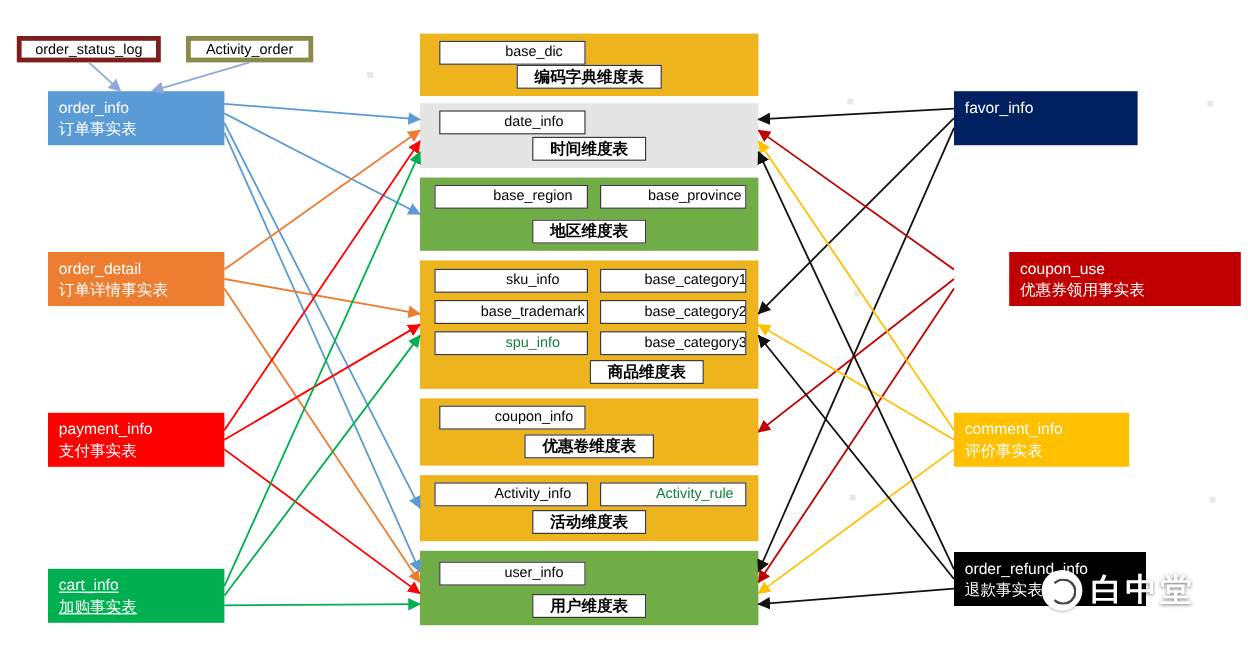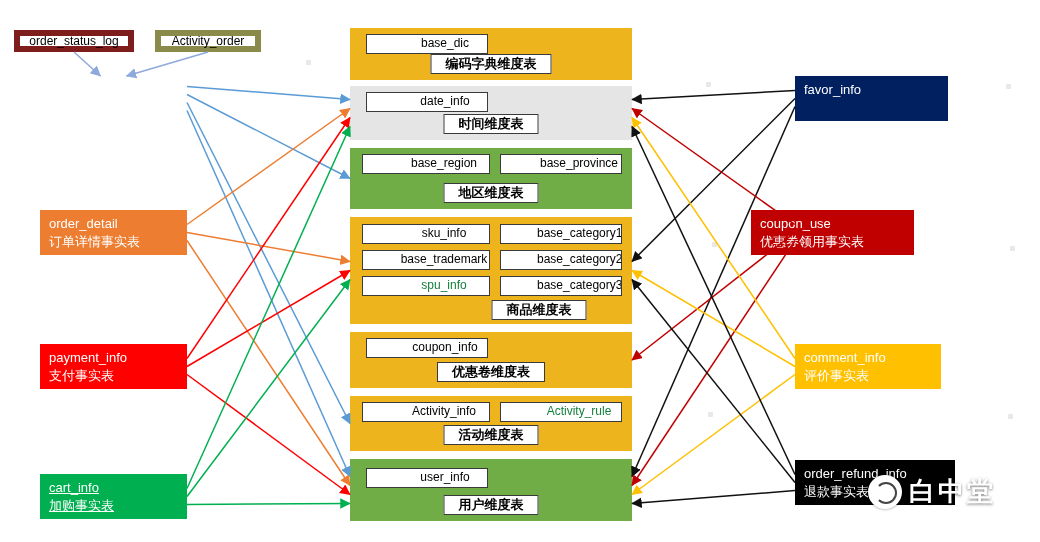--- a/index.html
+++ b/index.html
@@ -2,33 +2,33 @@
 <html><head>
 <meta charset="utf-8">
 <style>
   html,body{margin:0;padding:0;background:#ffffff;}
   .canvas{
     position:relative;width:1040px;height:542px;background:#ffffff;overflow:hidden;
     font-family:"Liberation Sans","DejaVu Sans",sans-serif;
   }
   .node{position:absolute;box-sizing:border-box;z-index:2;}
   
-  .ref-box{background:#fff;border:6px solid #7f1d1d;font-size:12px;color:#000;
+  .ref-box{background:#fff;border:4px solid #7f1d1d;font-size:12px;color:#000;
     display:flex;align-items:center;justify-content:center;white-space:nowrap;}
   #p-order-status-log{left:14px;top:30px;width:120px;height:22px;}
   #p-activity-order{left:155px;top:30px;width:106px;height:22px;border-color:#8a8a4a;}
   
   .fact{color:#fff;padding:5px 9px;line-height:1.35;font-size:13px;}
   .fact .en,.fact .cn{white-space:nowrap;}
   #p-order-info{left:40px;top:76px;width:147px;height:45px;}
   #p-order-detail{left:40px;top:210px;width:147px;height:45px;}
   #p-payment-info{left:40px;top:344px;width:147px;height:45px;}
   #p-cart-info{left:40px;top:474px;width:147px;height:45px;}
   #p-favor-info{left:795px;top:76px;width:153px;height:45px;}
-  #p-coupon-use{left:751px;top:210px;width:163px;height:45px;}
+  #p-coupon-use{left:841px;top:210px;width:193px;height:45px;}
   #p-comment-info{left:795px;top:344px;width:146px;height:45px;}
   #p-order-refund-info{left:795px;top:460px;width:160px;height:45px;}
   
   .dim{left:350px;width:282px;}
   #p-dic{top:28px;height:52px;}
   #p-date{top:86px;height:54px;}
   #p-region{top:148px;height:61px;}
   #p-product{top:217px;height:107px;}
   #p-coupon{top:332px;height:56px;}
   #p-activity{top:396px;height:55px;}
@@ -68,20 +68,24 @@
   <div class="speck" style="left:1006px;top:84px"></div>
   <div class="speck" style="left:712px;top:242px"></div>
   <div class="speck" style="left:1010px;top:246px"></div>
   <div class="speck" style="left:708px;top:412px"></div>
   <div class="speck" style="left:1008px;top:414px"></div>
   <div class="speck" style="left:306px;top:60px"></div>
 
   <div class="node ref-box" id="p-order-status-log">order_status_log</div>
   <div class="node ref-box" id="p-activity-order">Activity_order</div>
 
+  <div class="node fact" id="p-order-info" style="background: rgb(91, 155, 213);">
+    <div class="en">order_info</div>
+    <div class="cn">订单事实表</div>
+  </div>
   <div class="node fact" id="p-order-detail" style="background: rgb(237, 125, 49);">
     <div class="en">order_detail</div>
     <div class="cn">订单详情事实表</div>
   </div>
   <div class="node fact" id="p-payment-info" style="background: rgb(255, 0, 0);">
     <div class="en">payment_info</div>
     <div class="cn">支付事实表</div>
   </div>
   <div class="node fact" id="p-cart-info" style="background: rgb(0, 176, 80); text-decoration: underline;">
     <div class="en">cart_info</div>

